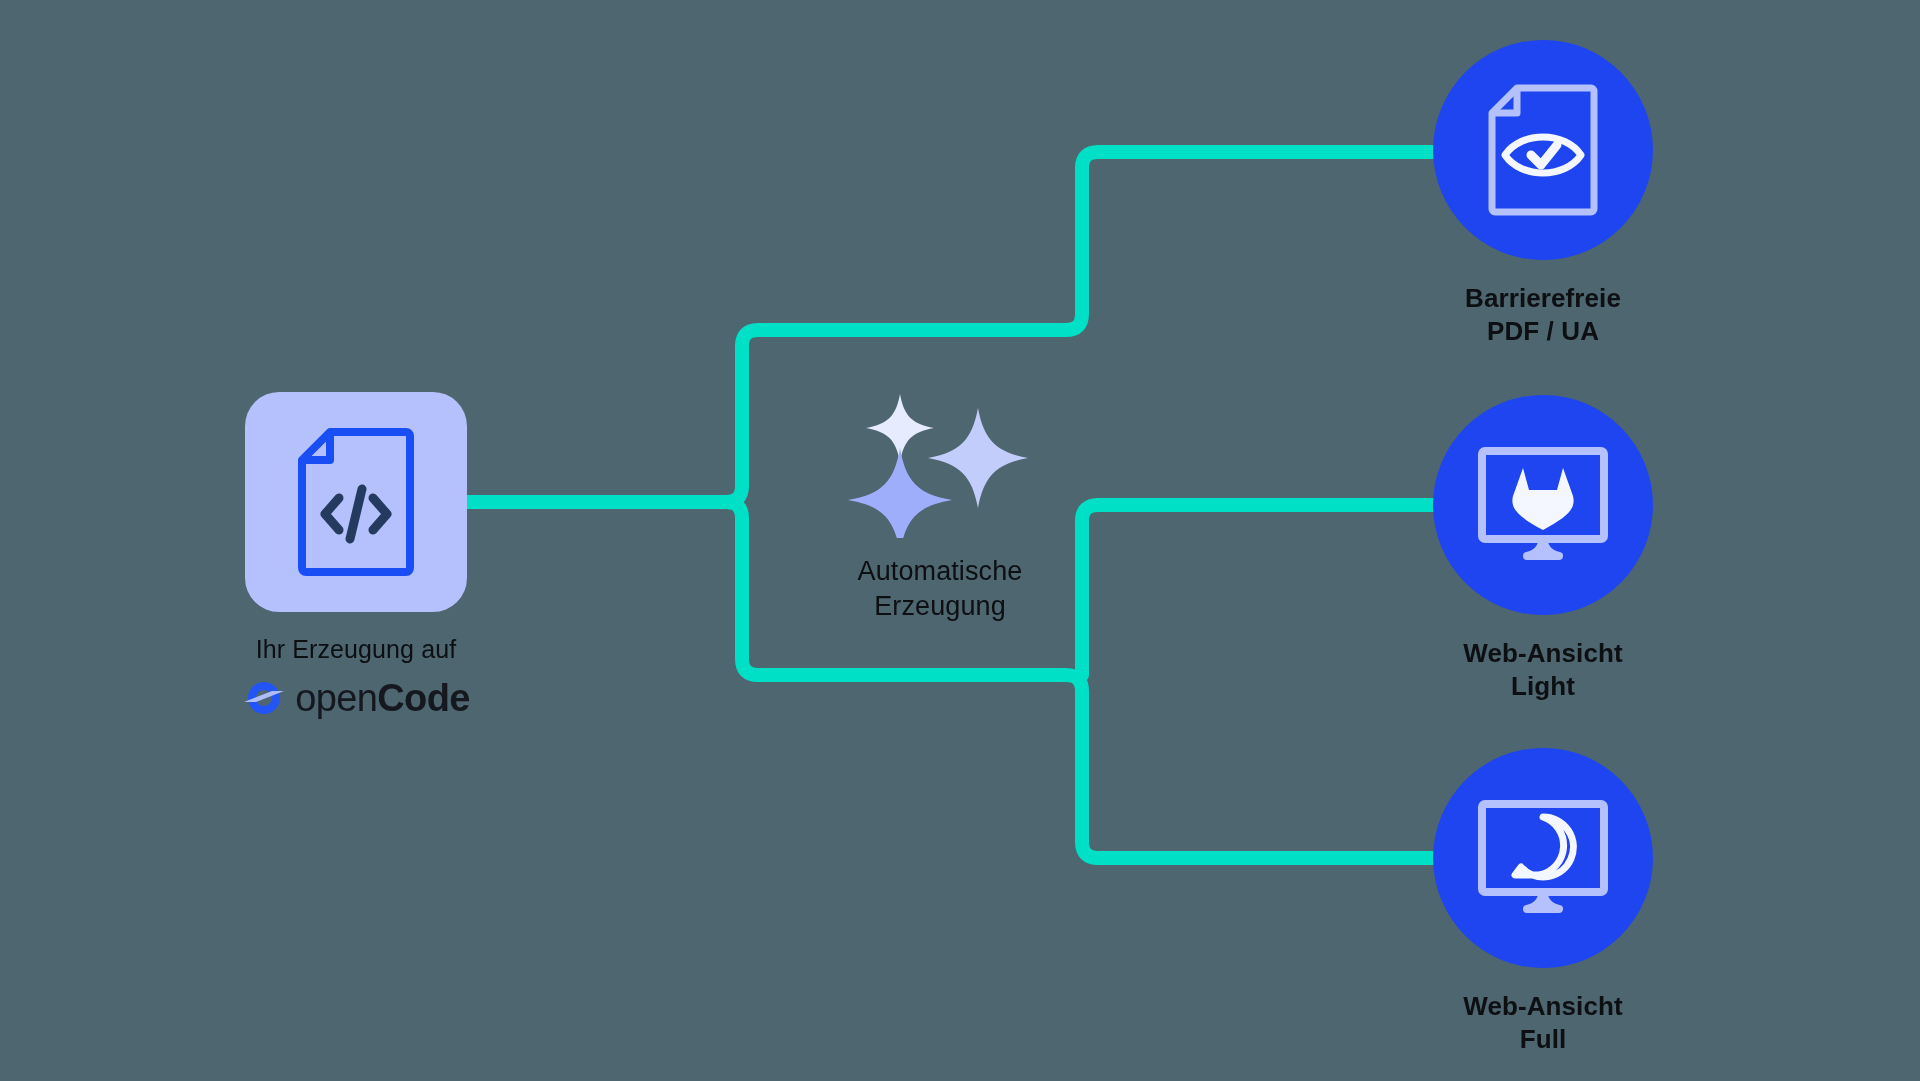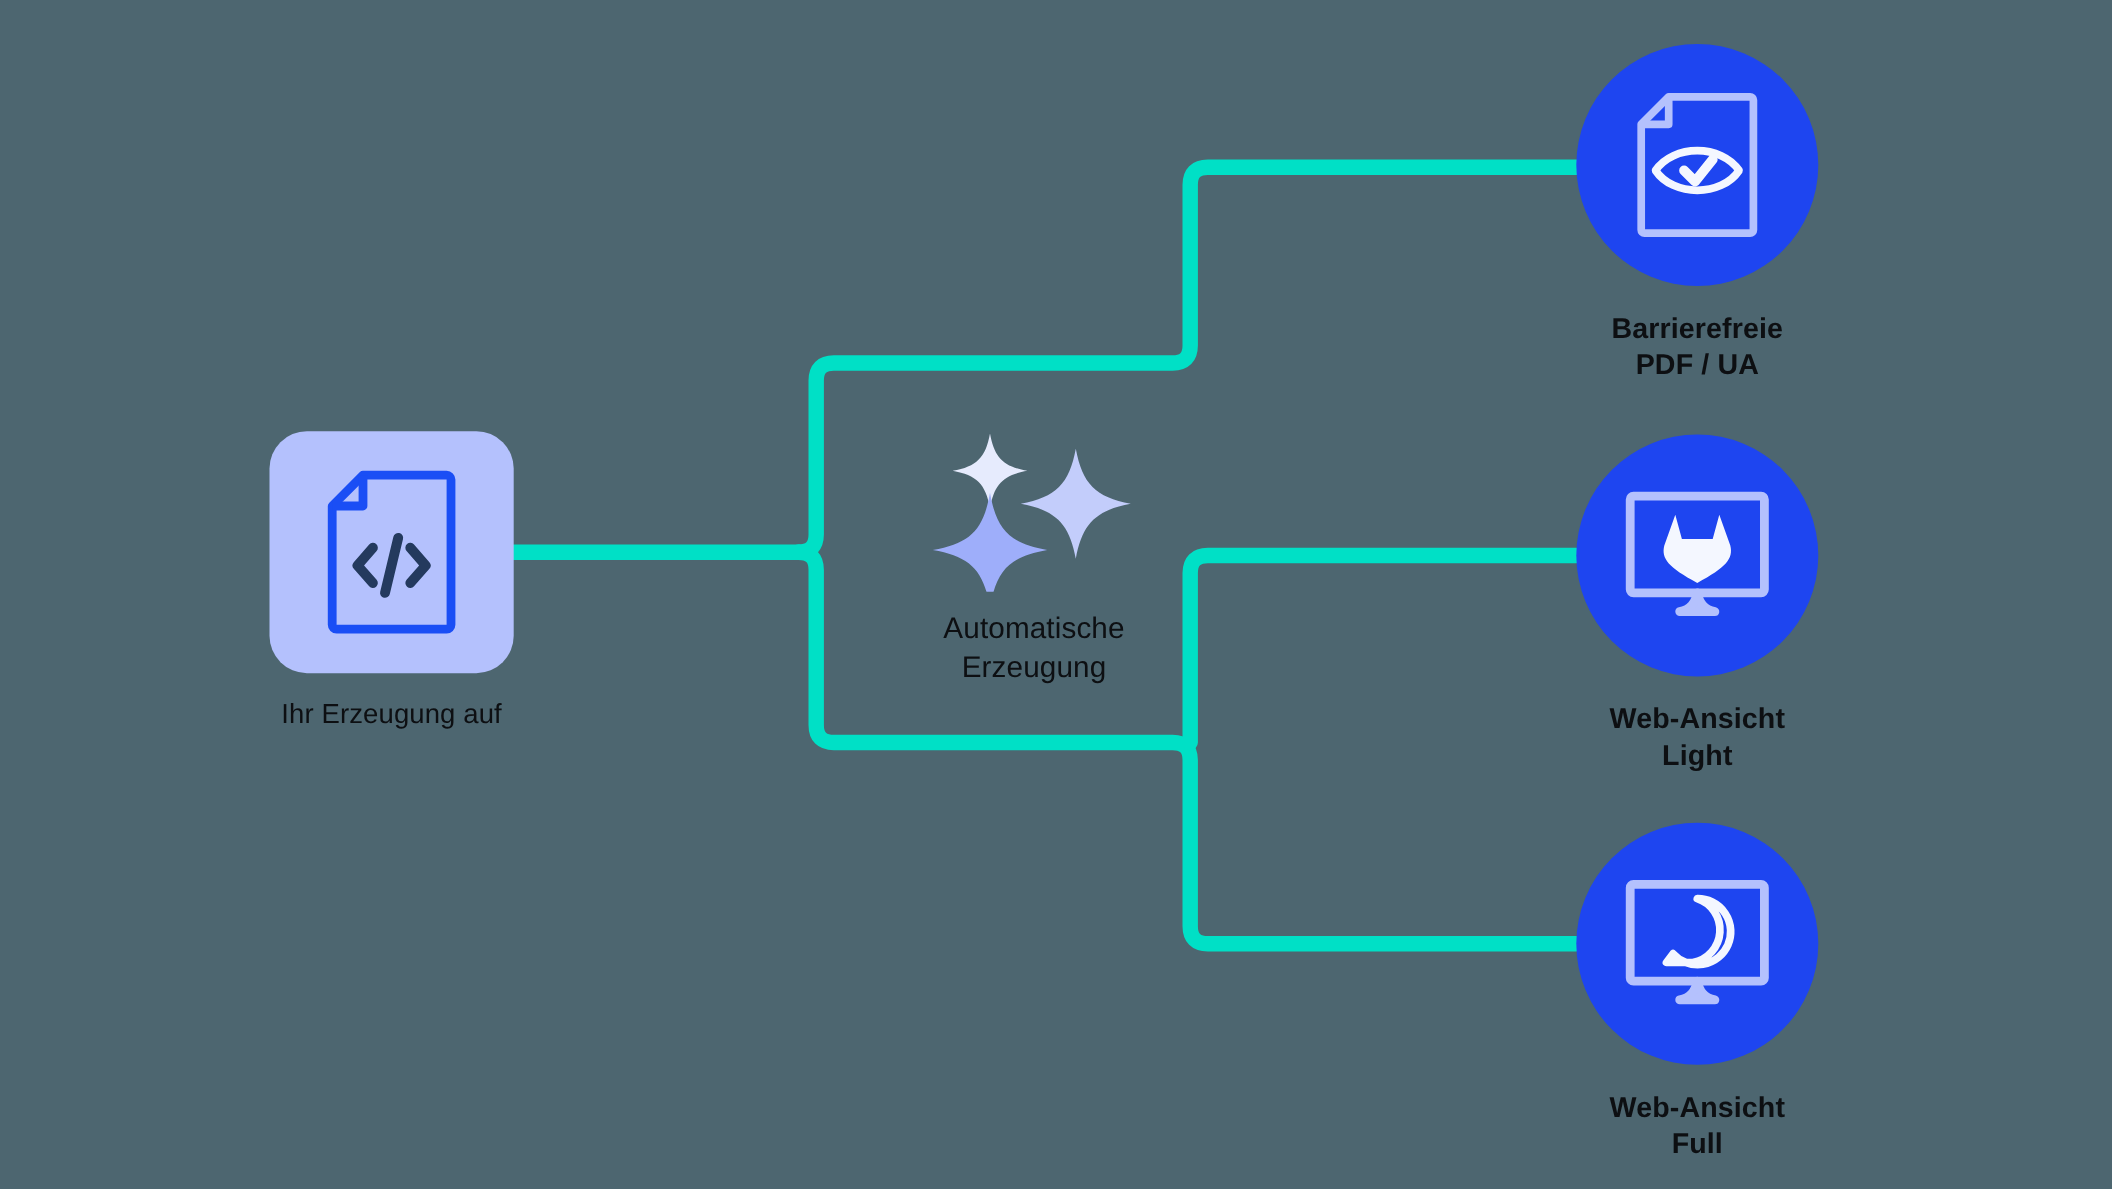--- a/index.html
+++ b/index.html
@@ -160,20 +160,30 @@
       <g stroke="#243a5e" stroke-width="9" stroke-linecap="round" stroke-linejoin="round" fill="none">
         <path d="M 43 72 L 29 88 L 43 104"></path>
         <path d="M 77 72 L 91 88 L 77 104"></path>
         <path d="M 66 63 L 54 113"></path>
       </g>
     </svg>
   </div>
 
   <div id="source-caption">Ihr Erzeugung auf</div>
 
+  <div id="opencode-logo">
+    <svg width="44" height="40" viewBox="0 0 44 40" aria-hidden="true">
+      <path d="M 22 4 A 14 14 0 1 0 22 36 A 14 14 0 1 0 22 4 Z
+               M 22 12 A 8 8 0 1 1 22 28 A 8 8 0 1 1 22 12 Z" fill="#2354f5" fill-rule="evenodd"></path>
+      <path d="M 2 24 L 30 13 L 42 13 L 14 24 Z" fill="#aebcfb"></path>
+    </svg>
+    <div id="opencode-wordmark">
+      <span>open</span><b>Code</b>
+    </div>
+  </div>
 
   <div id="center-node">
     <div id="sparkle-cluster">
       <svg width="300" height="150" viewBox="0 0 300 150" aria-hidden="true">
 
         <path d="M 110 6 C 114 28 122 36 144 40 C 122 44 114 52 110 74
                  C 106 52 98 44 76 40 C 98 36 106 28 110 6 Z" fill="#e6ebfd"></path>
 
         <path d="M 188 20 C 194 52 206 64 238 70 C 206 76 194 88 188 120
                  C 182 88 170 76 138 70 C 170 64 182 52 188 20 Z" fill="#c3cdfb"></path>

